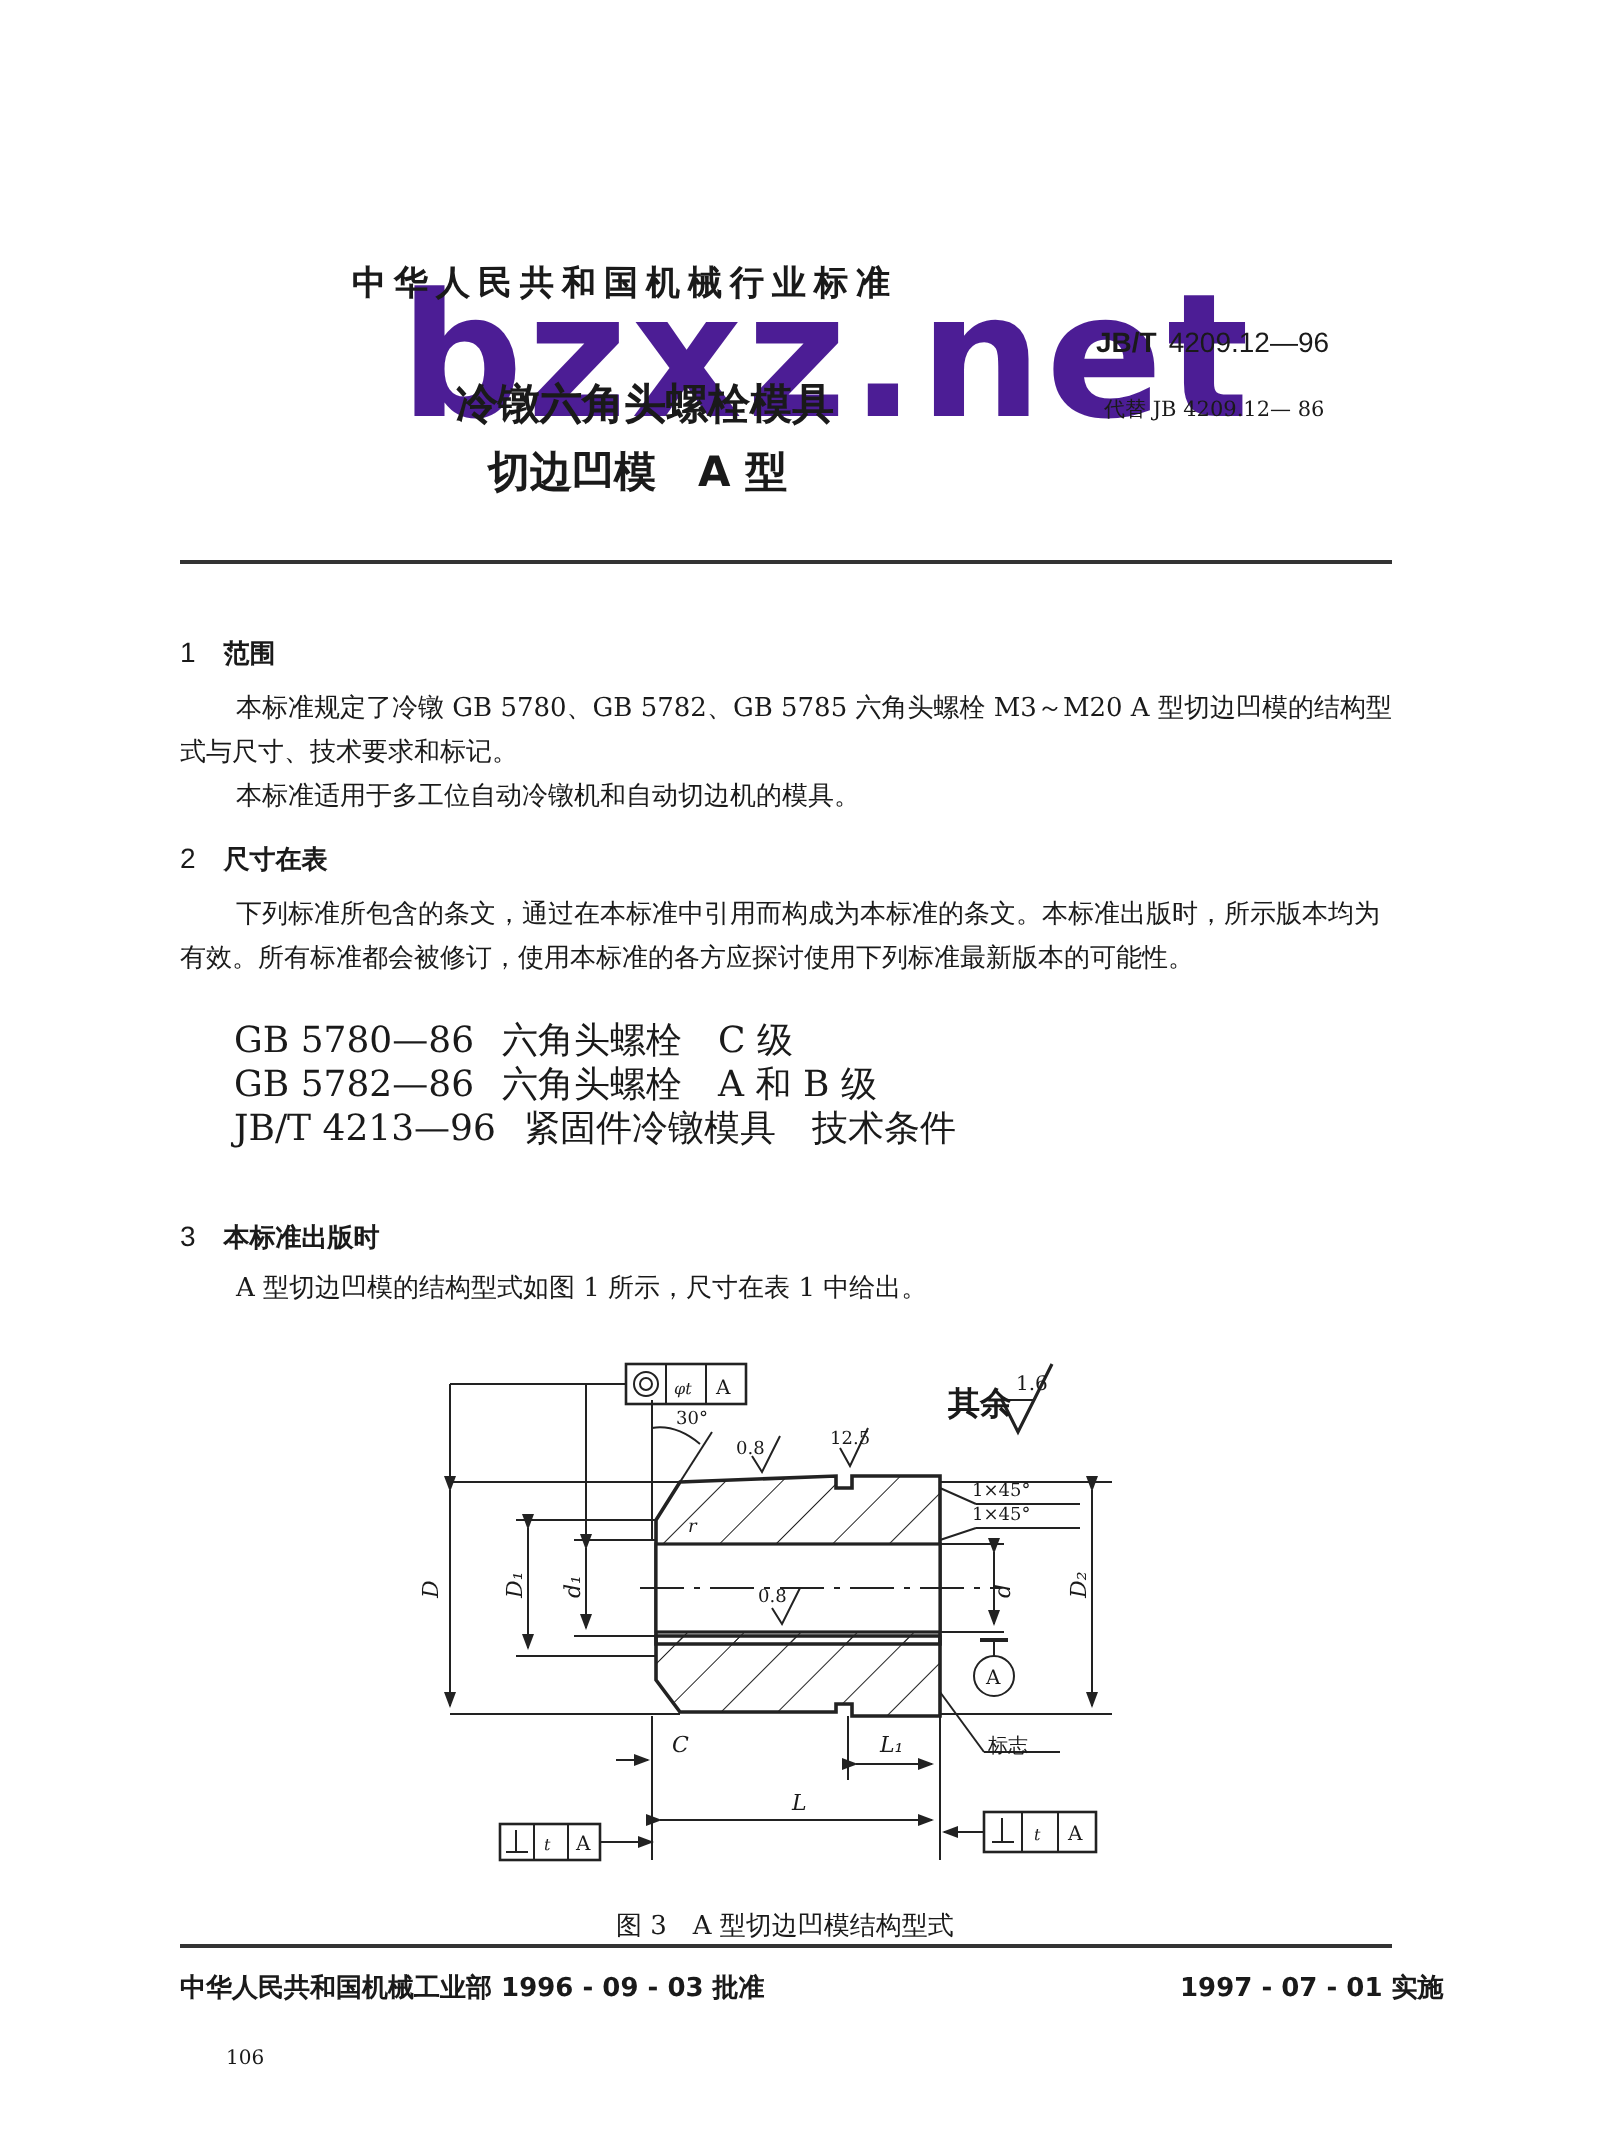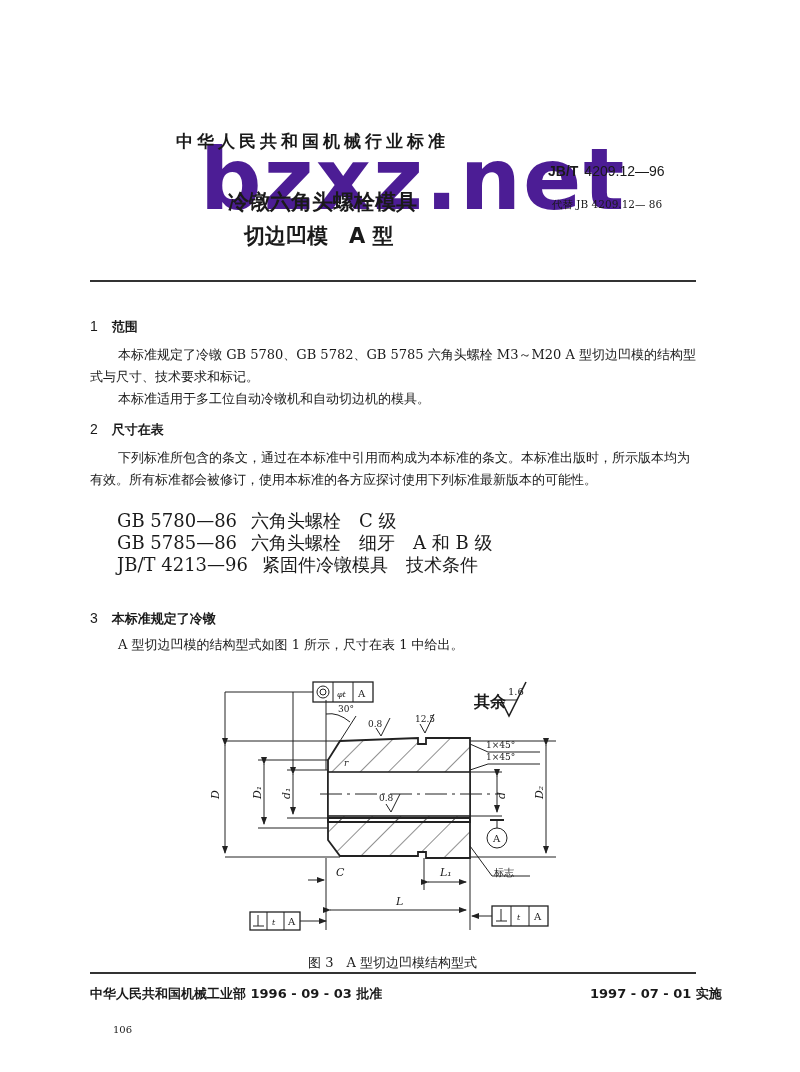--- a/index.html
+++ b/index.html
@@ -49,26 +49,26 @@
 <div class="abs para indent" style="left:90px; top:344px; width:610px;">本标准规定了冷镦 GB 5780、GB 5782、GB 5785 六角头螺栓 M3～M20 A 型切边凹模的结构型式与尺寸、技术要求和标记。</div>
 <div class="abs para indent" style="left:90px; top:388px; width:610px;">本标准适用于多工位自动冷镦机和自动切边机的模具。</div>
 
 <div class="abs sec" style="left:90px; top:421px;">
   <span class="num">2</span><span>尺寸在表</span>
 </div>
 <div class="abs para indent" style="left:90px; top:447px; width:610px;">下列标准所包含的条文，通过在本标准中引用而构成为本标准的条文。本标准出版时，所示版本均为有效。所有标准都会被修订，使用本标准的各方应探讨使用下列标准最新版本的可能性。</div>
 
 <div class="abs ref-list">
   <div><span class="code">GB 5780—86</span><span class="gap"></span><span>六角头螺栓　C 级</span></div>
-  <div><span class="code">GB 5785—86</span><span class="gap"></span><span>六角头螺栓　细牙　A 和 B 级</span></div>
+  <div><span class="code">GB 5782—86</span><span class="gap"></span><span>六角头螺栓　A 和 B 级</span></div>
   <div><span class="code">JB/T 4213—96</span><span class="gap"></span><span>紧固件冷镦模具　技术条件</span></div>
 </div>
 
 <div class="abs sec" style="left:90px; top:610px;">
-  <span class="num">3</span><span>本标准规定了冷镦</span>
+  <span class="num">3</span><span>本标准出版时</span>
 </div>
 <div class="abs para indent" style="left:90px; top:634px; width:610px;">A 型切边凹模的结构型式如图 1 所示，尺寸在表 1 中给出。</div>
 
 <svg class="abs" style="left:0; top:0;" width="800" height="1072">
   <defs>
     <pattern id="hatch" patternUnits="userSpaceOnUse" width="20" height="20" patternTransform="rotate(45)">
       <line x1="0" y1="0" x2="0" y2="20" stroke="#222" stroke-width="1"></line>
     </pattern>
     <marker id="arr" markerWidth="8" markerHeight="8" refX="7" refY="4" orient="auto">
       <path d="M0,1 L8,4 L0,7 z" fill="#222"></path>

